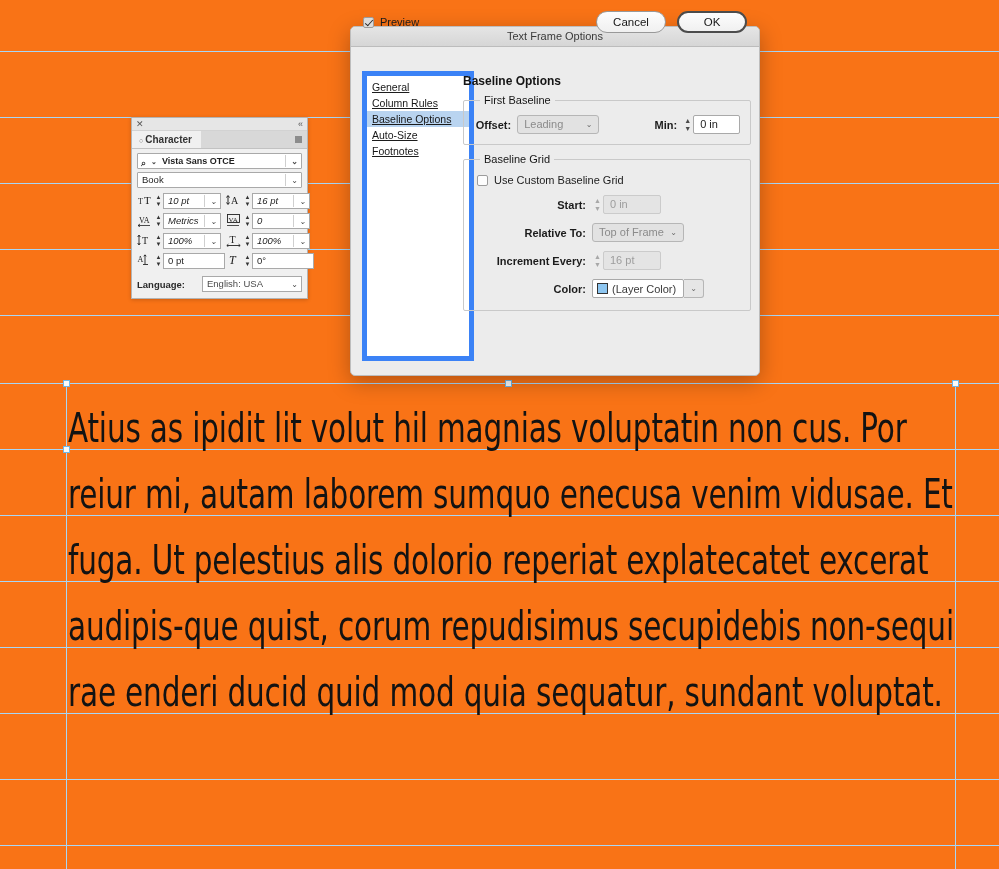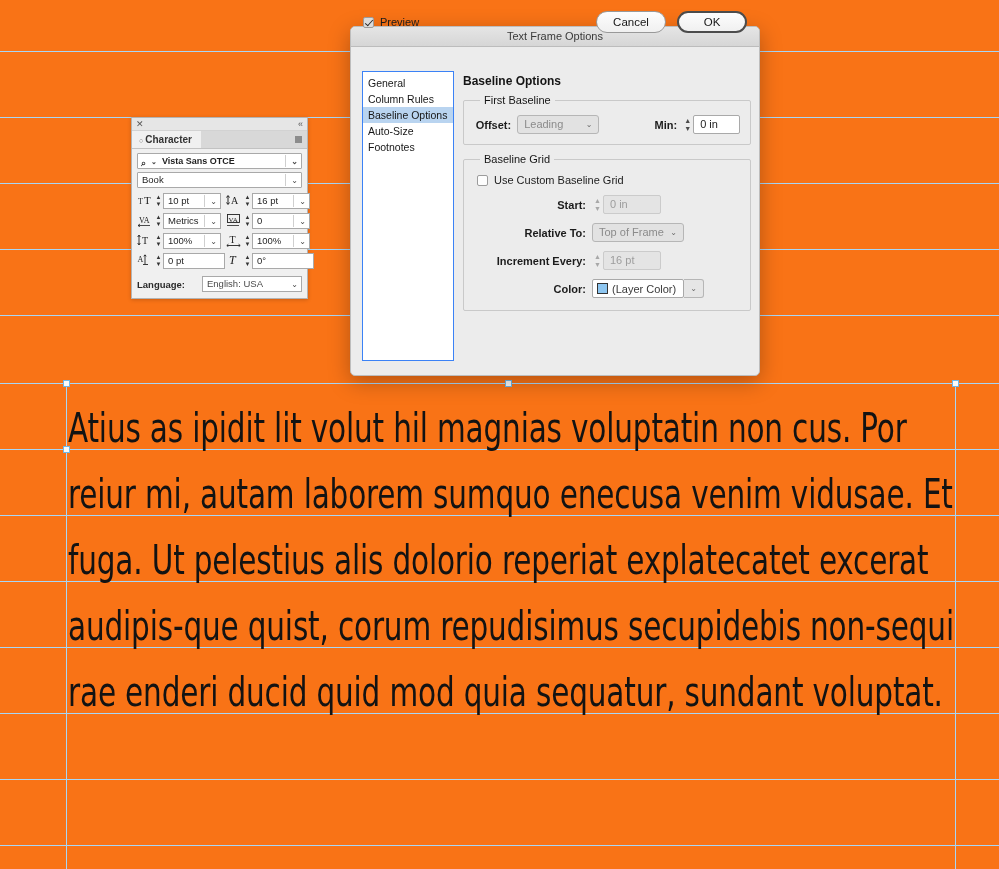--- a/index.html
+++ b/index.html
@@ -226,21 +226,21 @@
     background: #ffffff;
     border: 1px solid #a9a9a9;
     font-size: 9.5px;
     line-height: 14px;
     color: #1f1f1f;
     padding-left: 4px;
     position: relative;
     overflow: hidden;
     white-space: nowrap;
   }
-  .cp-input.w-drop { width: 58px; }
+  .cp-input.w-drop { width: 58px; font-style: italic; }
   .cp-input.w-plain { width: 68px; }
   .cp-langrow {
     display: flex;
     align-items: center;
     justify-content: space-between;
     margin-top: 7px;
     font-size: 9.5px;
   }
   .cp-langlabel { font-weight: bold; color: #2a2a2a; margin-right: 4px; }
   .cp-langfield {
@@ -280,26 +280,27 @@
     line-height: 19px;
     font-size: 11px;
     color: #3a3a3a;
   }
   .dlg-body { position: relative; padding: 0; }
 
   #tablist {
     position: absolute;
     left: 11px;
     top: 24px;
-    width: 92px;
+    width: 112px;
     height: 290px;
     background: #ffffff;
-    border: 1px solid #3b82f6;
+    border: 5px solid #3b82f6;
     box-sizing: border-box;
     padding-top: 3px;
+    text-decoration: underline;
   }
   .tab-item {
     height: 16px;
     line-height: 16px;
     padding-left: 5px;
     font-size: 10.5px;
     color: #171717;
     white-space: nowrap;
   }
   .tab-item.selected {

